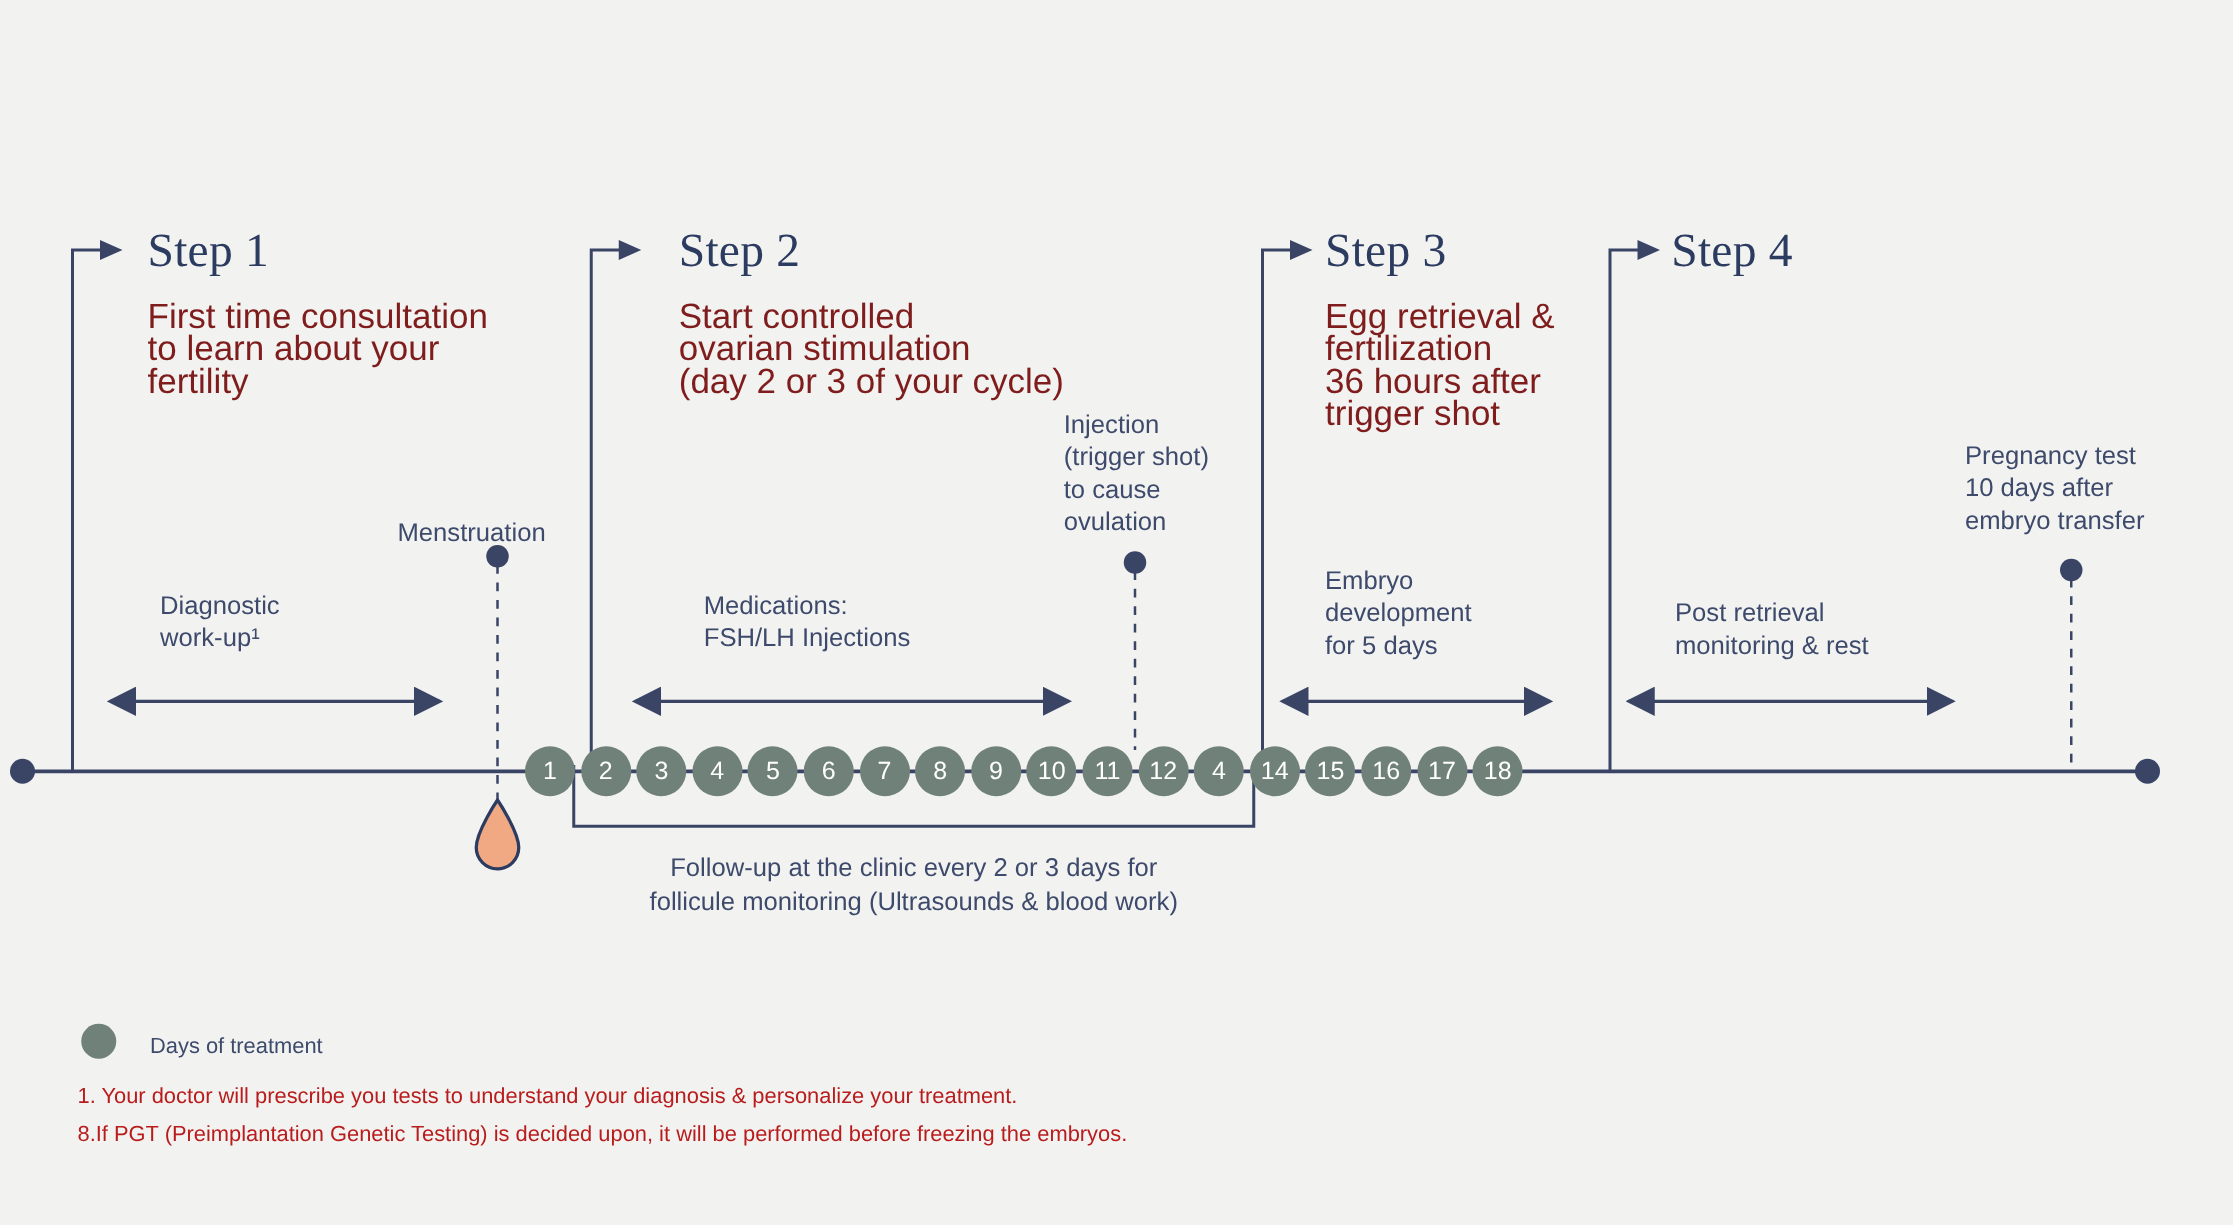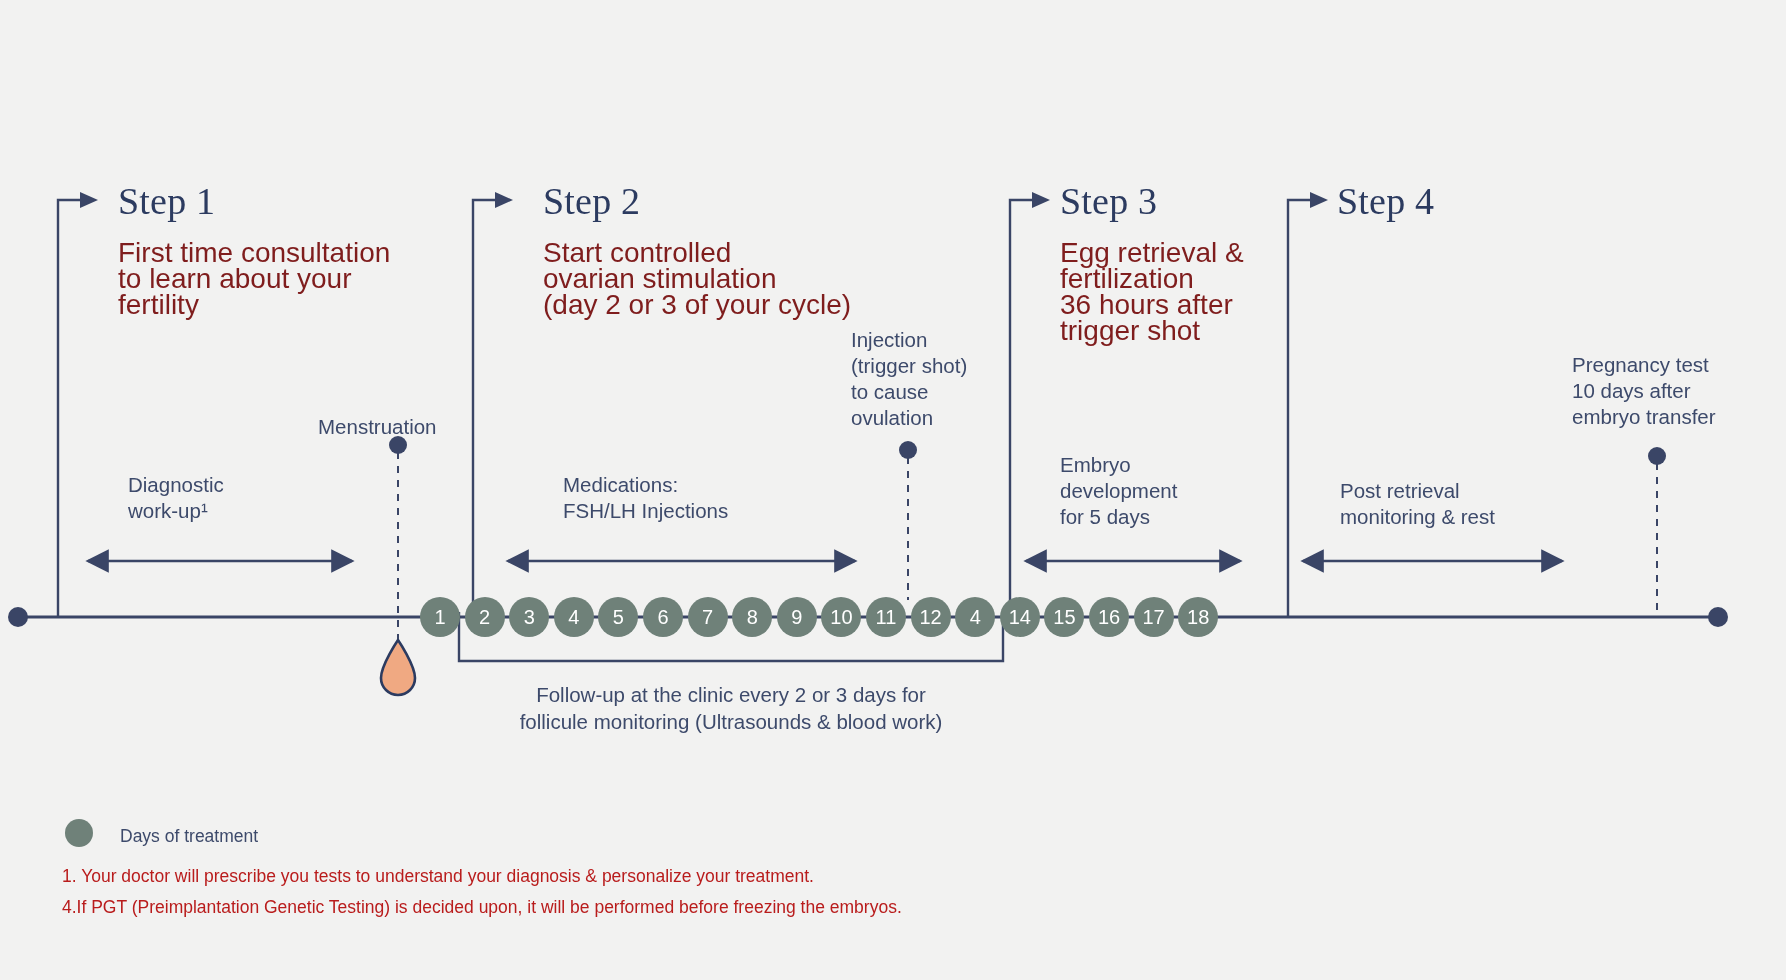--- a/index.html
+++ b/index.html
@@ -176,15 +176,15 @@
       <div class="day" style="left: 1133.6px; top: 597px;">17</div>
       <div class="day" style="left: 1178.2px; top: 597px;">18</div>
     </div>
 
   <div class="followup" style="left:431px;top:681px;width:600px;">Follow-up at the clinic every 2 or 3 days for<br>follicule monitoring (Ultrasounds &amp; blood work)</div>
 
   <div class="legend-dot"></div>
   <div class="legend-label" style="left:120px;top:826px;">Days of treatment</div>
 
   <div class="footnote" style="left:62px;top:866px;">1. Your doctor will prescribe you tests to understand your diagnosis &amp; personalize your treatment.</div>
-  <div class="footnote" style="left:62px;top:897px;">4.If PGT (Preimplantation Genetic Testing) is decided upon, it will be performed before freezing the embryos.</div>
+  <div class="footnote" style="left:62px;top:897px;">8.If PGT (Preimplantation Genetic Testing) is decided upon, it will be performed before freezing the embryos.</div>
 
 </div>
 
 </body></html>

